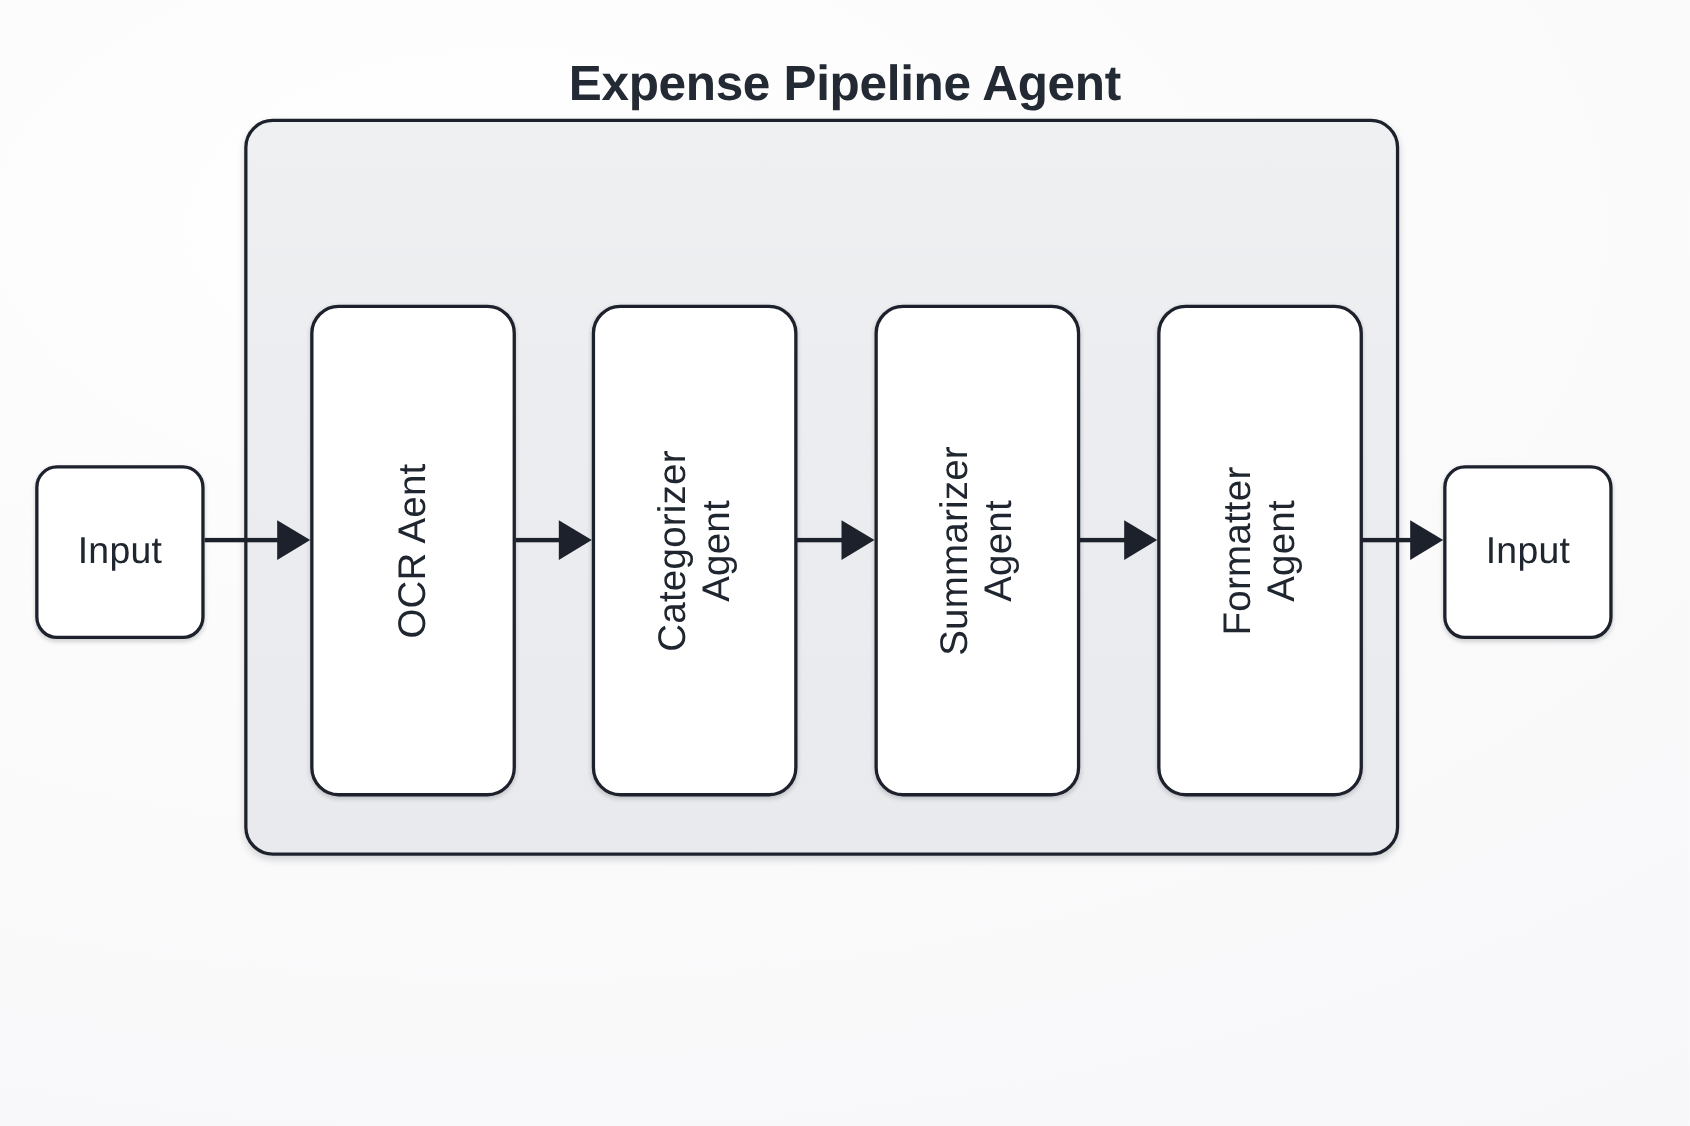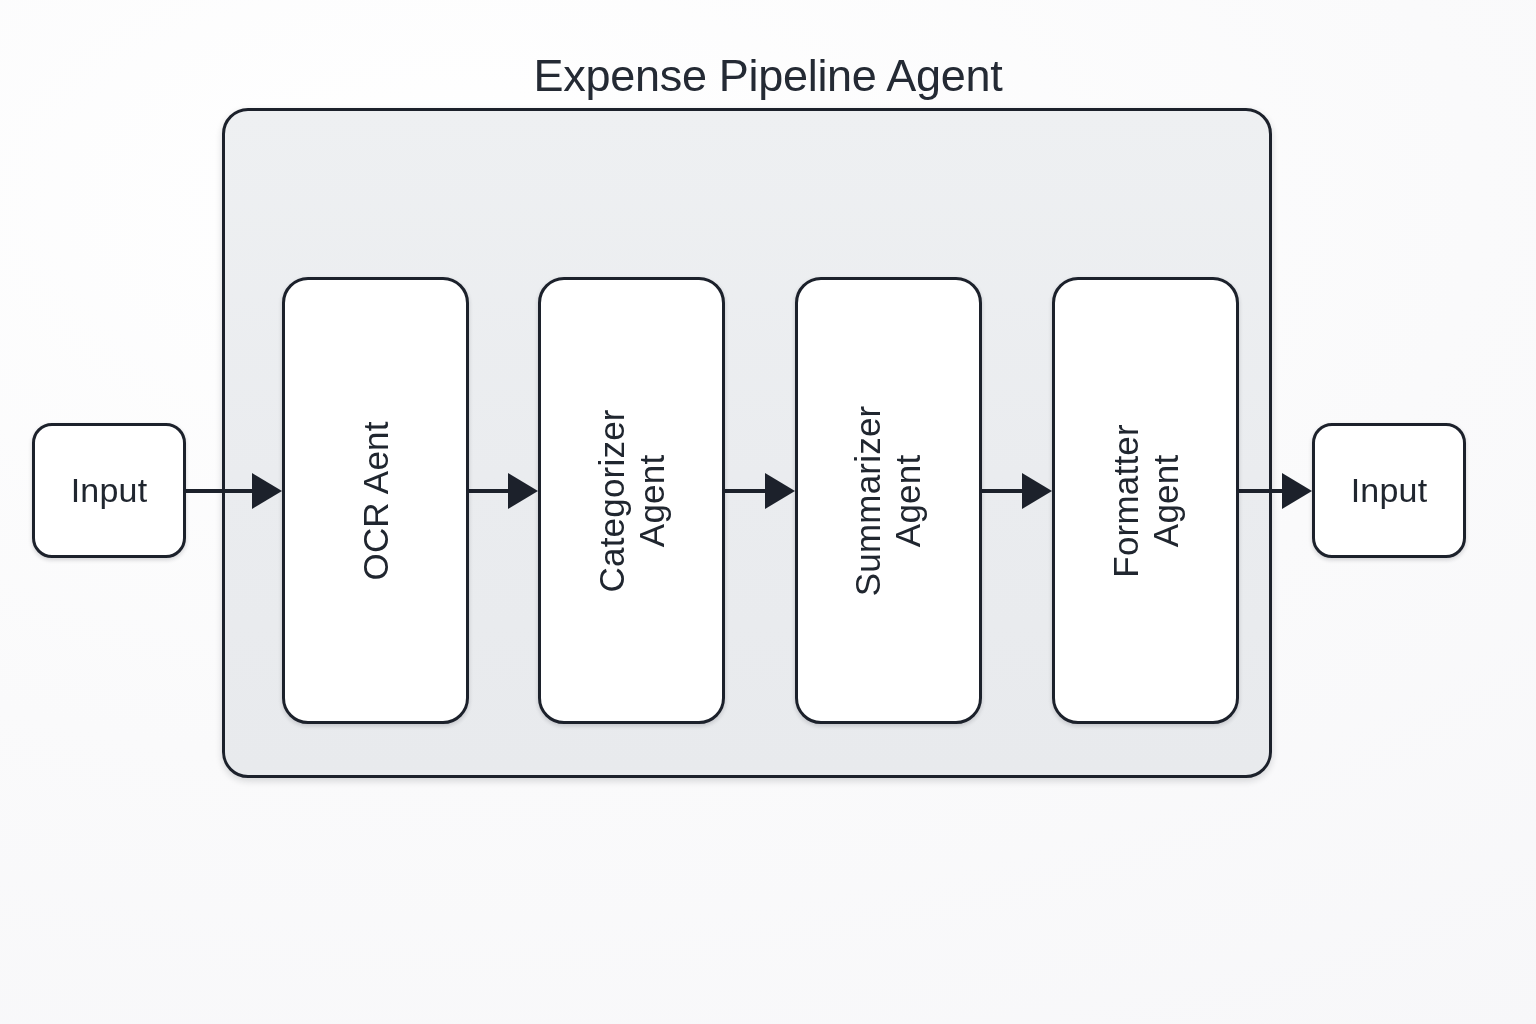--- a/index.html
+++ b/index.html
@@ -33,21 +33,21 @@
     border-radius: 22px;
     display: flex;
     align-items: center;
     justify-content: center;
     box-shadow: 0 2px 4px rgba(20,24,33,0.18);
     z-index: 6;
   }
 
   .io-node {
     width: 154px;
-    height: 135px;
+    height: 158px;
     border-radius: 20px;
   }
   .io-label {
     font-size: 34px;
     line-height: 1.05;
     color: #20262f;
     letter-spacing: 0.2px;
     white-space: nowrap;
   }
 
@@ -69,21 +69,21 @@
     z-index: 2;
   }
 
   #group-title {
     position: absolute;
     left: 0;
     right: 0;
     top: 50px;
     text-align: center;
     font-size: 45px;
-    font-weight: normal;
+    font-weight: bold;
     color: #242a34;
     letter-spacing: -0.3px;
     z-index: 4;
   }
 
   
   .agent-node {
     top: 277px;
     height: 447px;
     width: 187px;

